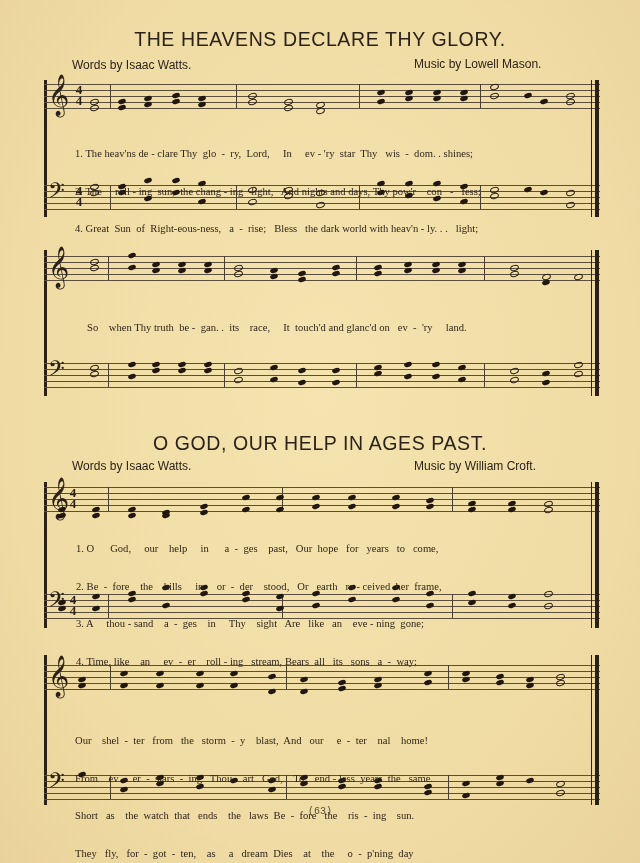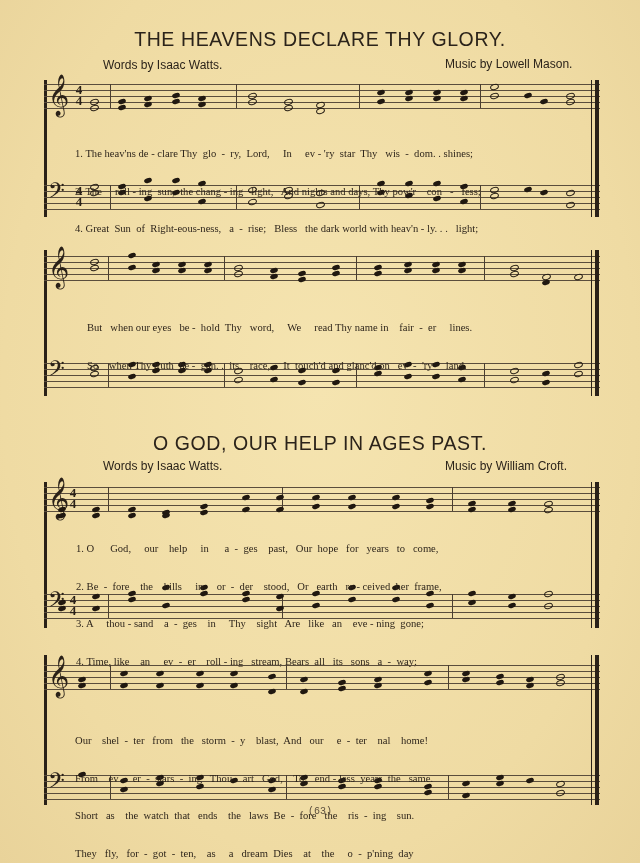--- a/index.html
+++ b/index.html
@@ -10,21 +10,21 @@
     position:relative;
     font-family:"Liberation Serif", serif;
     color:#2a2118;
   }
   .hymn-title {
     position:absolute; left:0; width:640px; text-align:center;
     font-family:"Liberation Sans", sans-serif; font-size:19.5px; letter-spacing:0.6px;
     color:#2b231a;
   }
   .credit {
-    position:absolute; font-family:"Liberation Sans", sans-serif; font-size:12px; color:#2b231a;margin-left:31px;
+    position:absolute; font-family:"Liberation Sans", sans-serif; font-size:12px; color:#2b231a;
   }
   .system { position:absolute; left:44px; width:556px; }
   .staff { position:absolute; left:0; width:556px; height:24px; }
   .staff .line { position:absolute; left:0; right:0; height:1px; background:#5a4d3c; }
   .bracket { position:absolute; left:0; width:3px; background:#2a2118; }
   .endbar-thin { position:absolute; width:1px; background:#2a2118; }
   .endbar-thick { position:absolute; width:4px; background:#2a2118; }
   .barline { position:absolute; width:1px; background:#4a3e30; }
   .clef { position:absolute; font-family:"DejaVu Serif", serif; color:#2a2118; }
   .timesig { position:absolute; font-family:"Liberation Serif", serif; font-size:13px; line-height:11px; font-weight:bold; color:#2a2118; text-align:center; width:10px; }
@@ -233,21 +233,20 @@
   <div class="note" style="left:414px; top:115px;"></div>
     <div class="note" style="left:414px; top:127px;"></div>
   <div class="note open" style="left:466px; top:118px;"></div>
     <div class="note open" style="left:466px; top:127px;"></div>
   <div class="note" style="left:498px; top:121px;"></div>
     <div class="note" style="left:498px; top:130px;"></div>
   <div class="note open" style="left:530px; top:112px;"></div>
     <div class="note open" style="left:530px; top:121px;"></div>
 
   <div class="lyric-block" style="left:43px; top:47px;">
-    <span class="lyric-line">But   when our eyes   be -  hold  Thy   word,     We     read Thy name in    fair  -  er     lines.</span>
     <span class="lyric-line">So    when Thy truth  be -  gan. .  its    race,     It  touch'd and glanc'd on   ev  -  'ry     land.</span>
   </div>
 </div>
 
 <div class="hymn-title" style="top:432px;">O GOD, OUR HELP IN AGES PAST.</div>
 <div class="credit" style="left:72px; top:459px;">Words by Isaac Watts.</div>
 <div class="credit" style="left:414px; top:459px;">Music by William Croft.</div>
 
 <div class="system" style="top:482px; height:150px;">
   <div class="bracket" style="top:0; height:146px;"></div>

